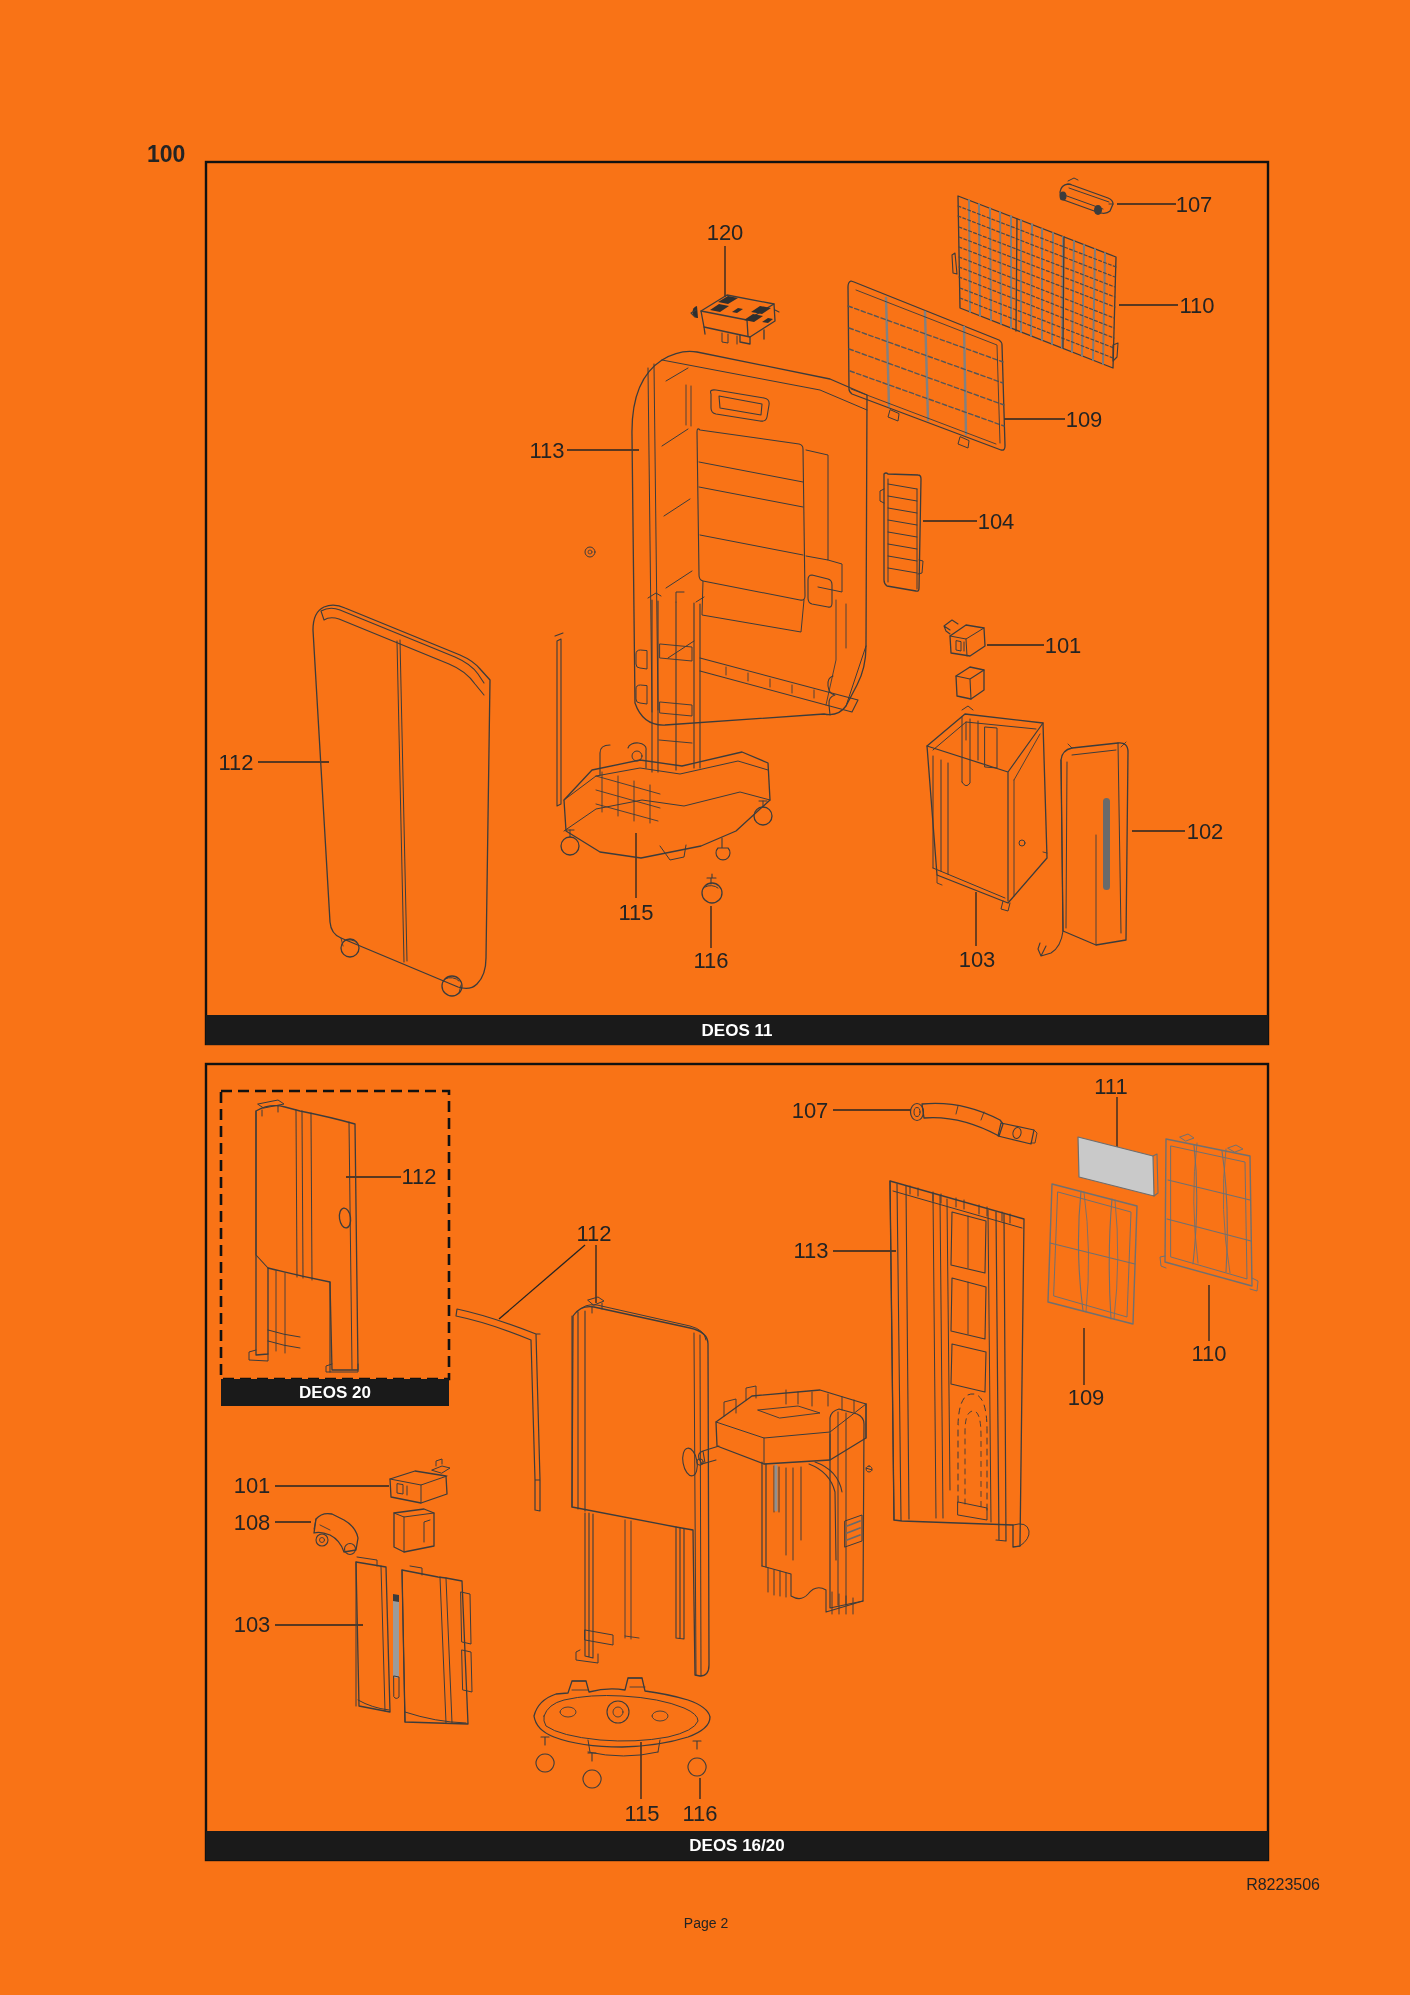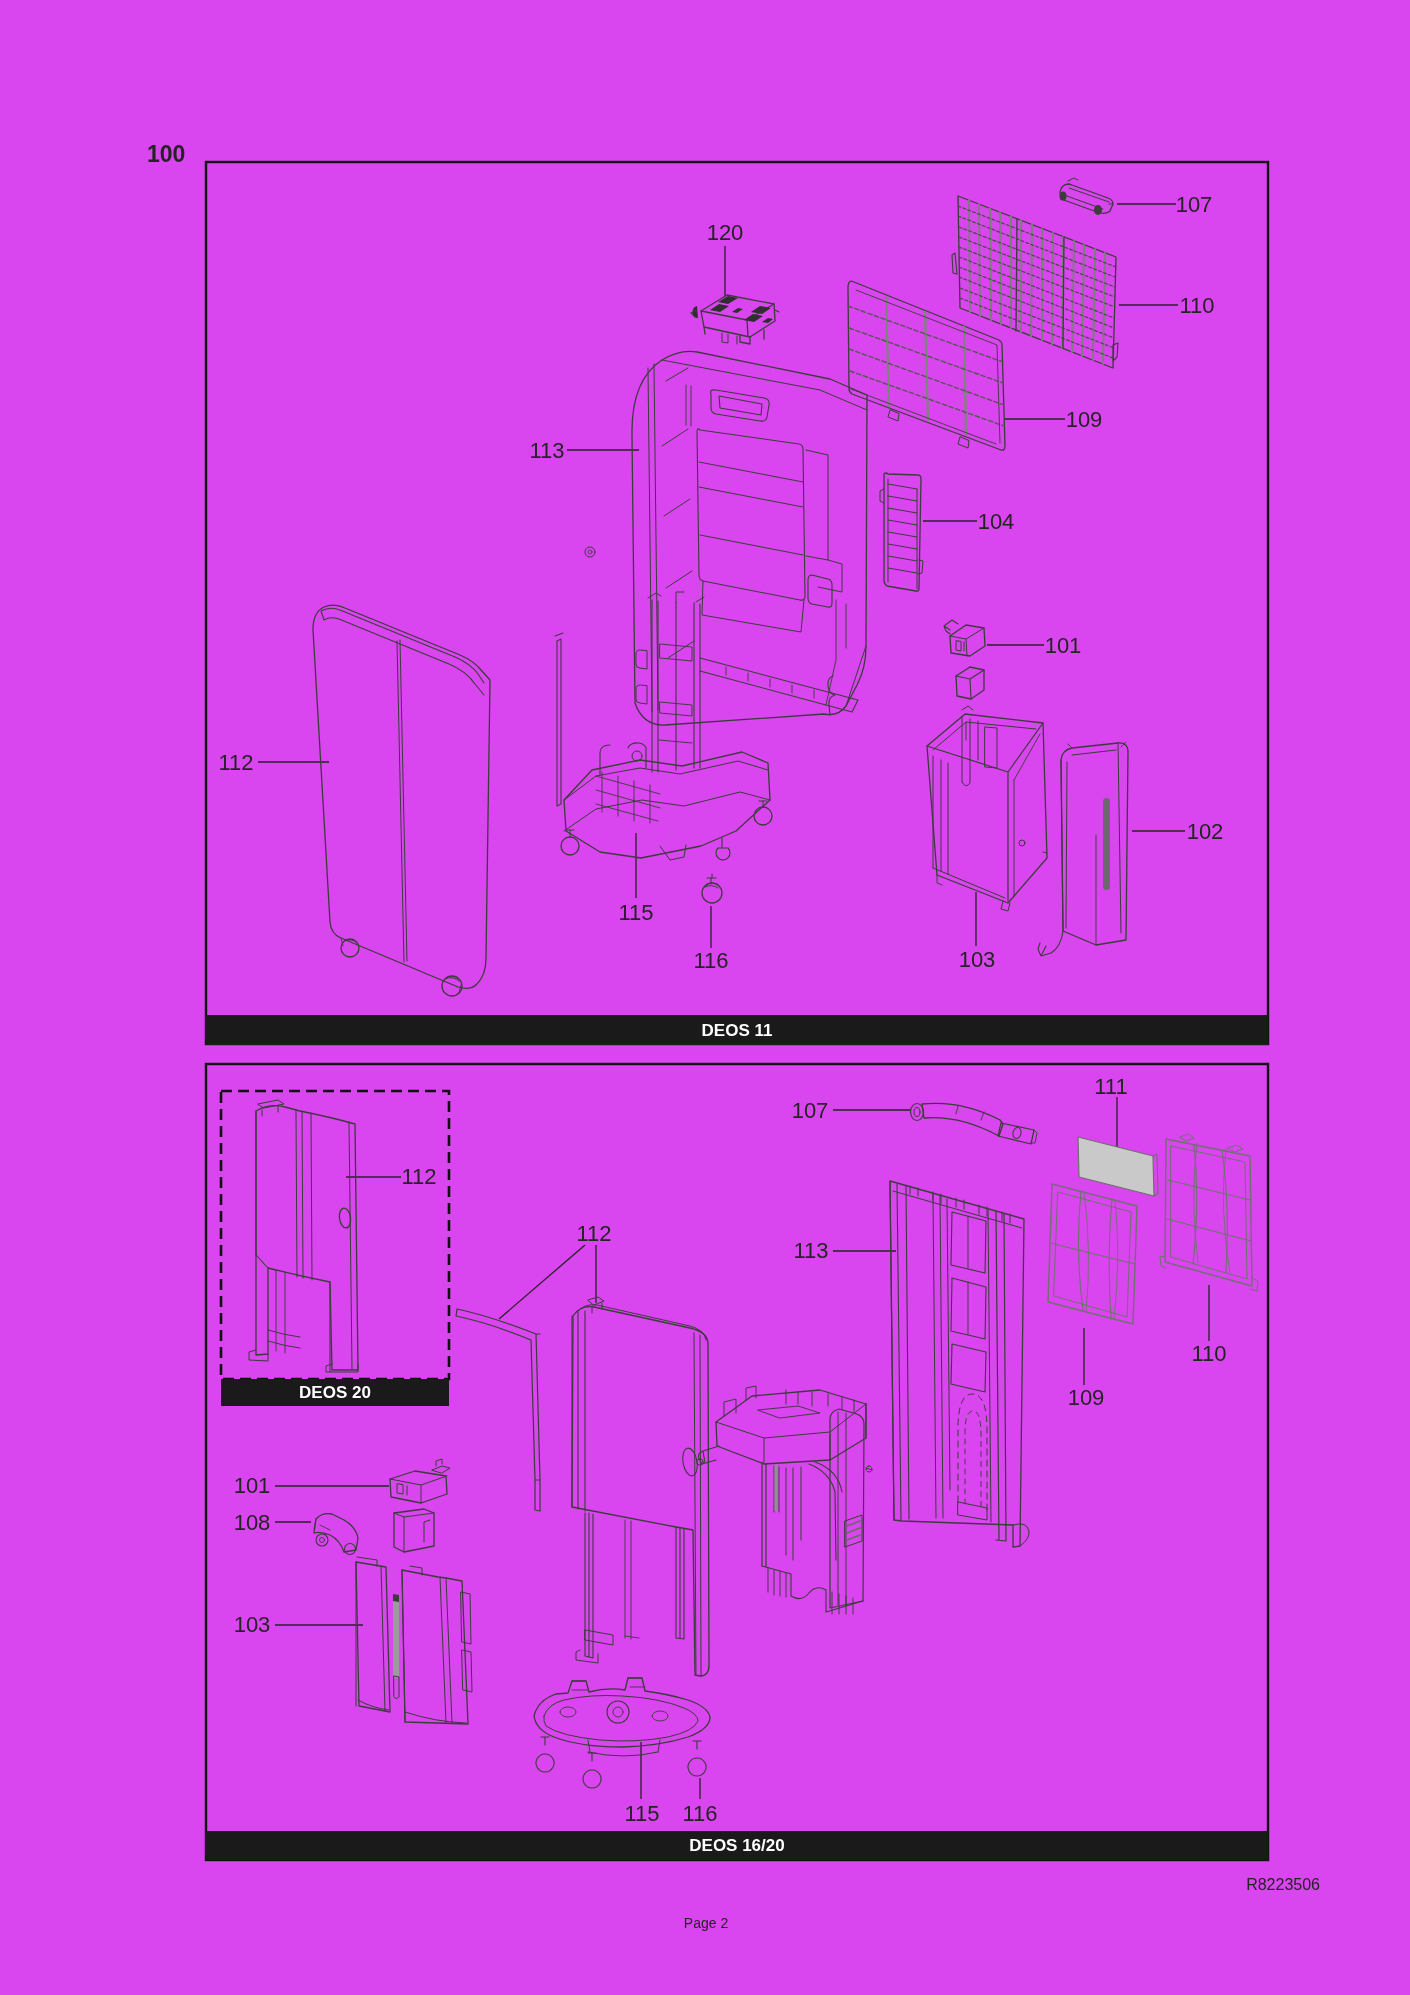--- a/index.html
+++ b/index.html
@@ -1,16 +1,16 @@
 <!DOCTYPE html>
 <html><head>
 <meta charset="utf-8">
 <style>
   html,body{margin:0;padding:0;background:#fff;}
-  #page{position:relative;width:1410px;height:1995px;background:#d946ef;overflow:hidden;
+  #page{position:relative;width:1410px;height:1995px;background:#f97316;overflow:hidden;
         font-family:"Liberation Sans", sans-serif;}
   svg{position:absolute;left:0;top:0;}
   svg text{font-family:"Liberation Sans", sans-serif;fill:#242424;}
   .lbl{font-size:22px;letter-spacing:0px;}
   .bant{font-size:17px;font-weight:bold;fill:#fff;}
 </style>
 </head>
 <body>
 <div id="page">
 <svg width="1410" height="1995" viewBox="0 0 1410 1995">

